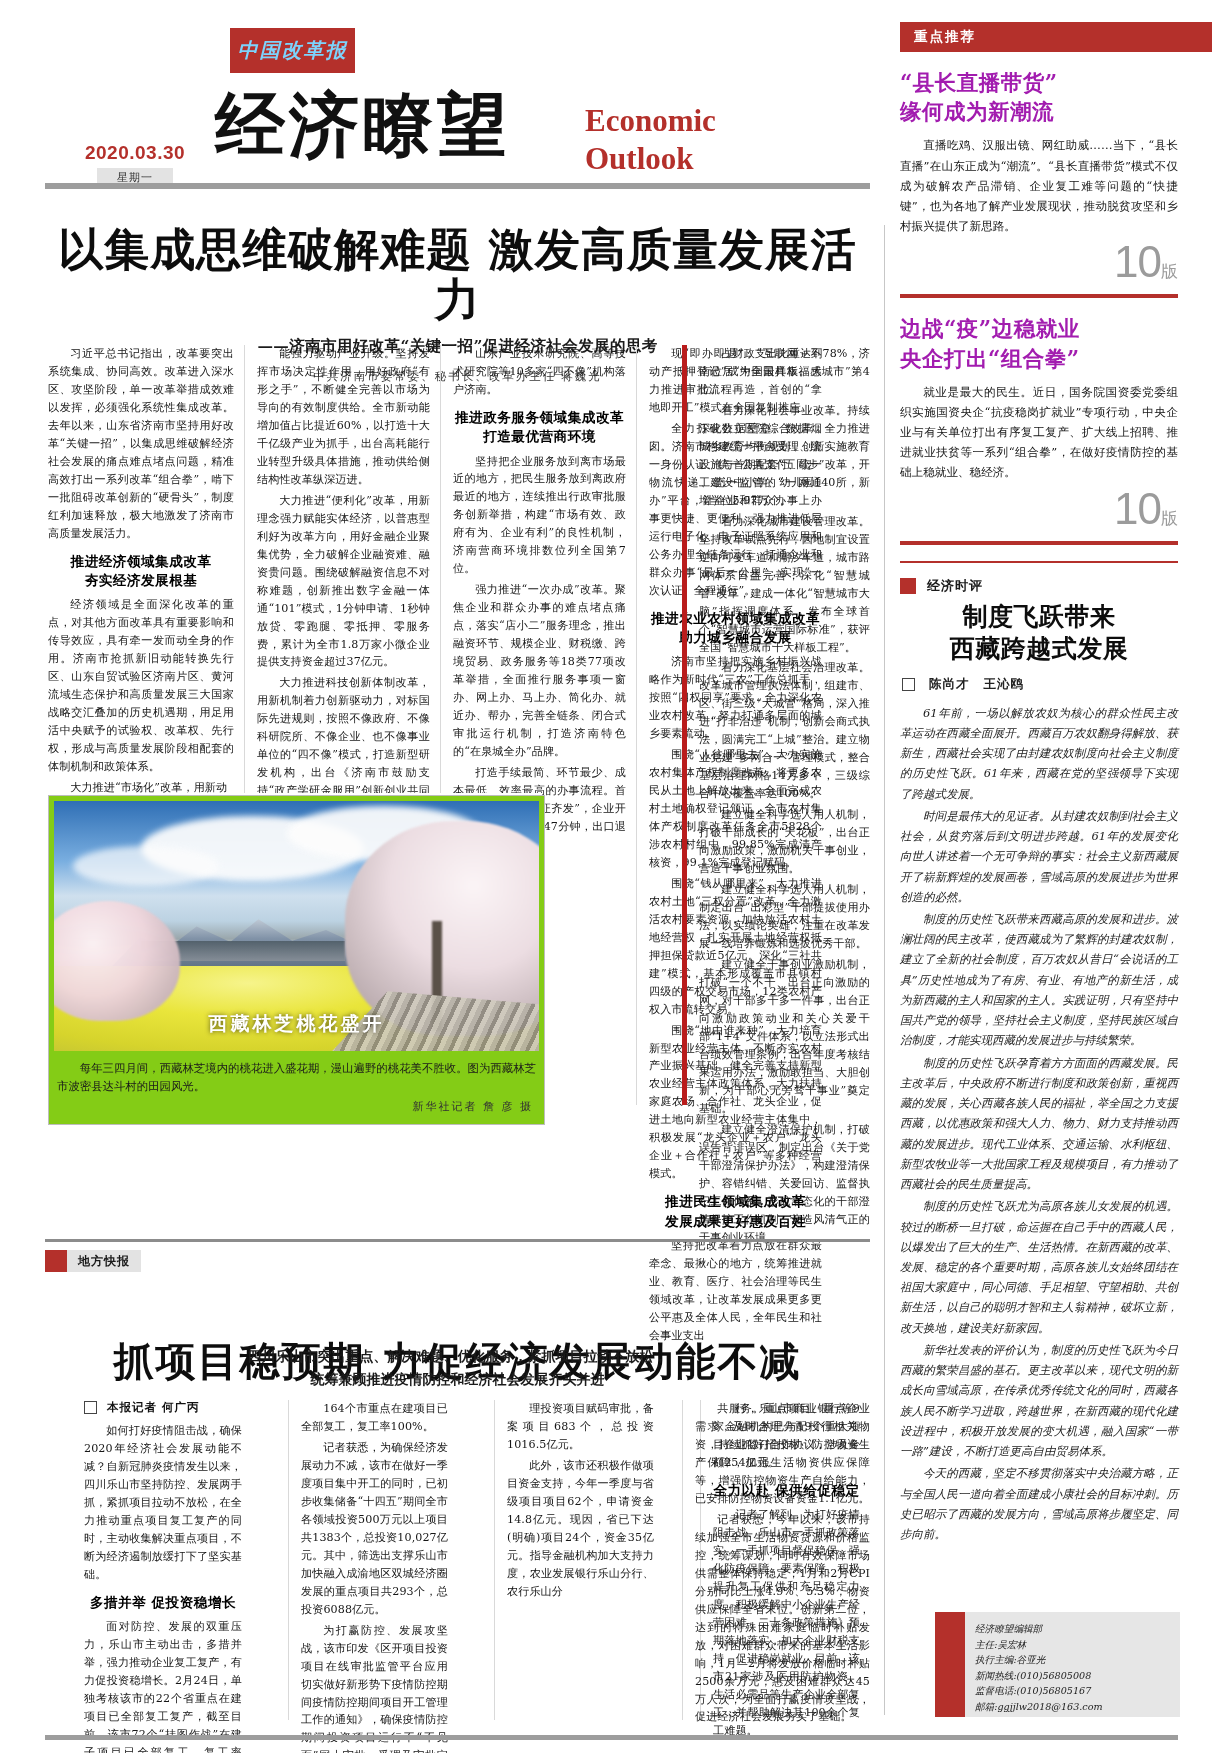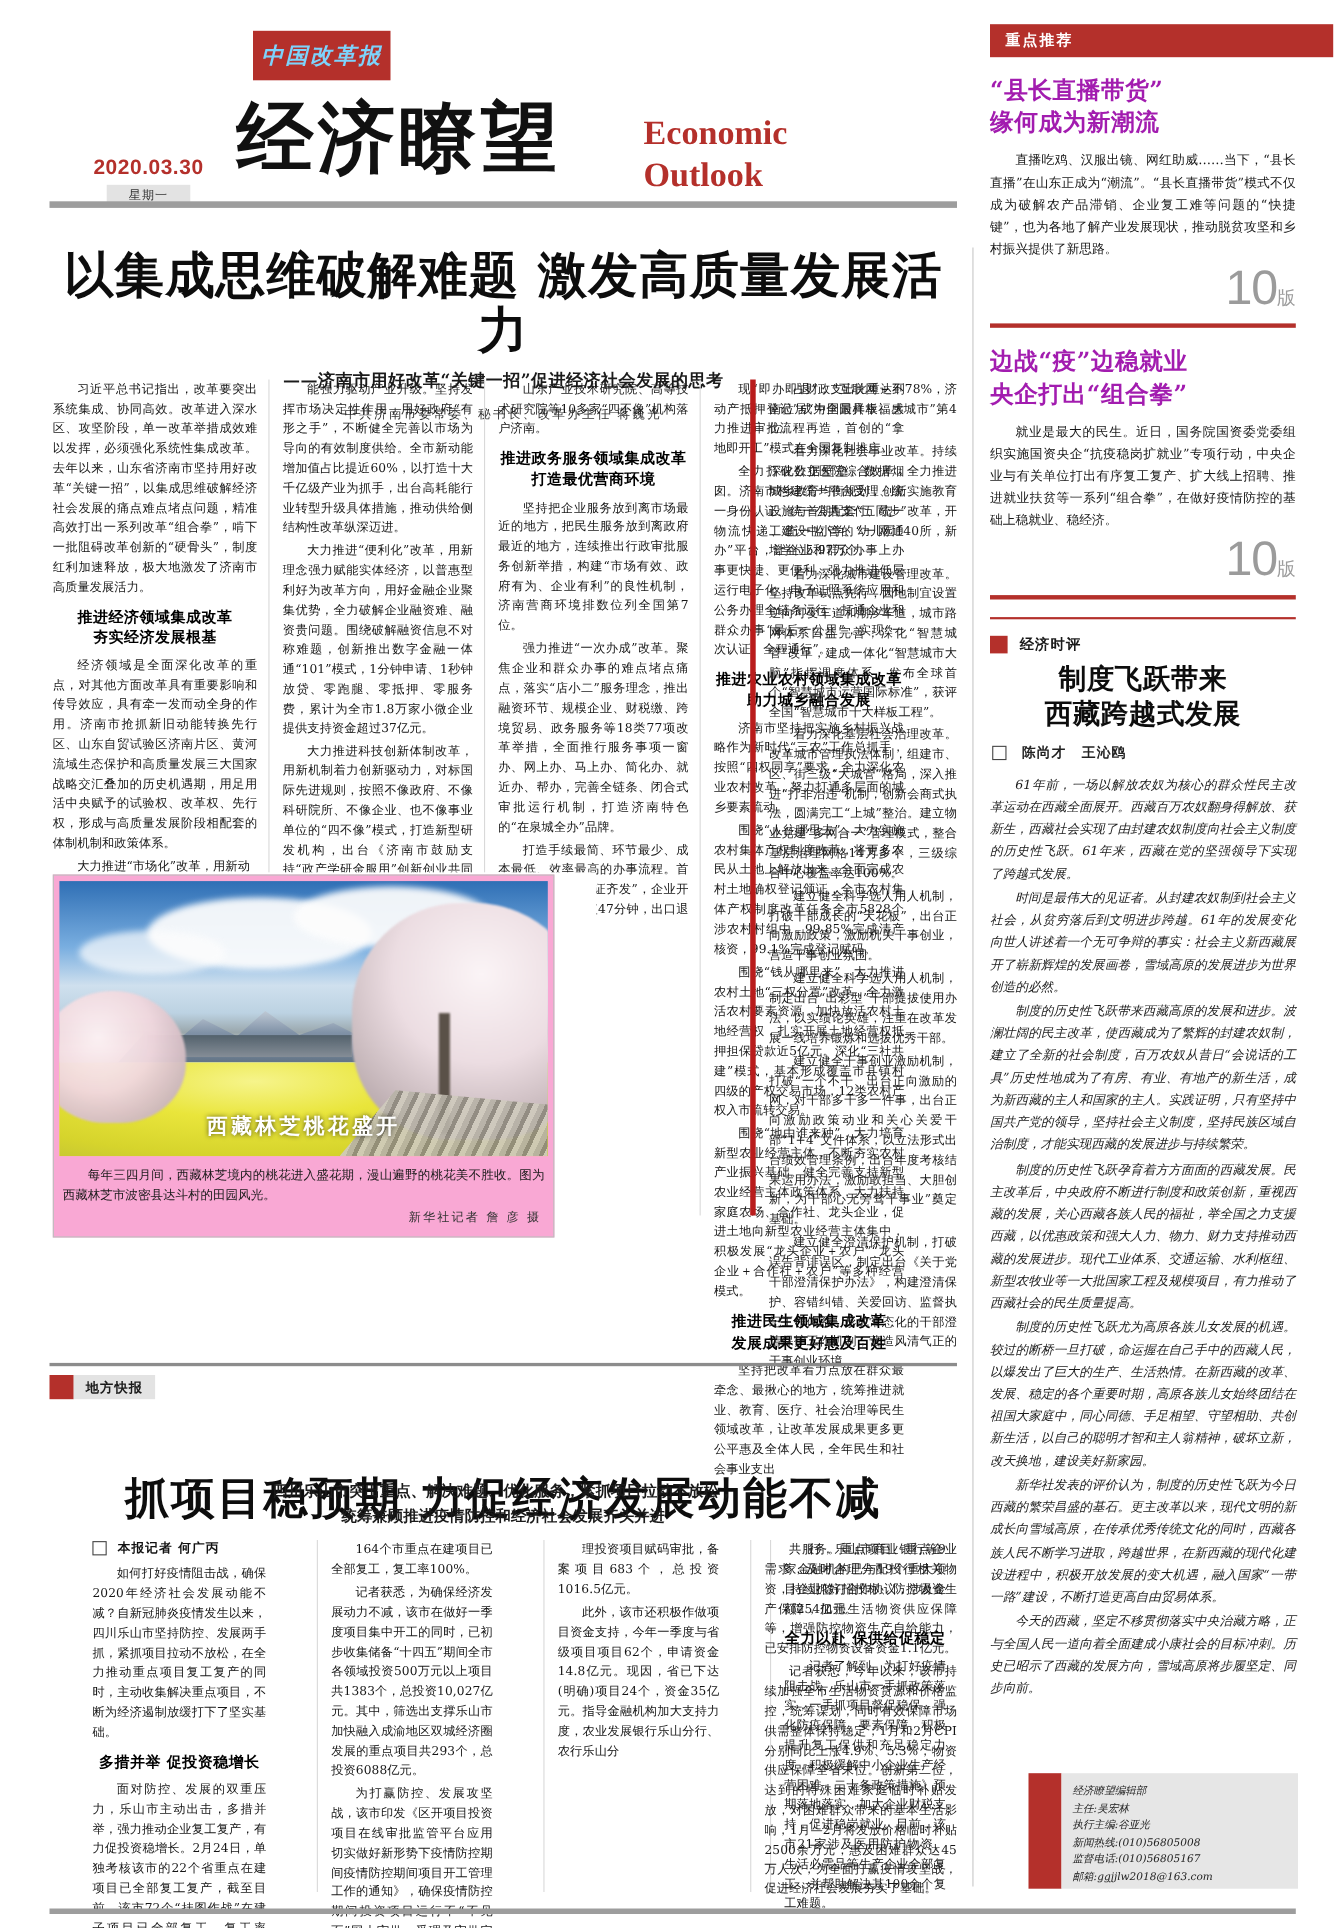--- a/index.html
+++ b/index.html
@@ -67,22 +67,22 @@
     text-indent:2em;margin:0 0 3px 0;letter-spacing:.1px;
   }
   .subhead{
     font-family:"DejaVu Sans","Liberation Sans",sans-serif;font-weight:bold;
     font-size:13.6px;text-align:center;line-height:1.42;margin:9px 0 6px 0;color:#000;
     letter-spacing:.5px;
   }
 
   
   .photo-block{
-    position:absolute;left:48px;top:795px;width:456px;height:330px;
-    border:1px solid #bdbdbd;background:#f9a8d4;box-sizing:border-box;padding:5px;
+    position:absolute;left:48px;top:795px;width:497px;height:330px;
+    border:1px solid #bdbdbd;background:#84cc16;box-sizing:border-box;padding:5px;
   }
   .photo{
     position:relative;width:100%;height:250px;overflow:hidden;
     background:linear-gradient(#2f6fb5 0%,#79aee0 24%,#cfe0ee 38%,#bcd2e2 48%,
       #9aa7ac 55%,#dfe4d8 62%,#c9d68c 70%,#eae93f 80%,#e5e23a 100%);
   }
   .cloud{position:absolute;border-radius:50%;background:#fdfdfd;opacity:.93;filter:blur(3px);}
   .mtn{
     position:absolute;left:12%;top:42%;width:58%;height:24%;
     background:linear-gradient(#e9eef3,#7e90a6 55%,#5d6f84);

